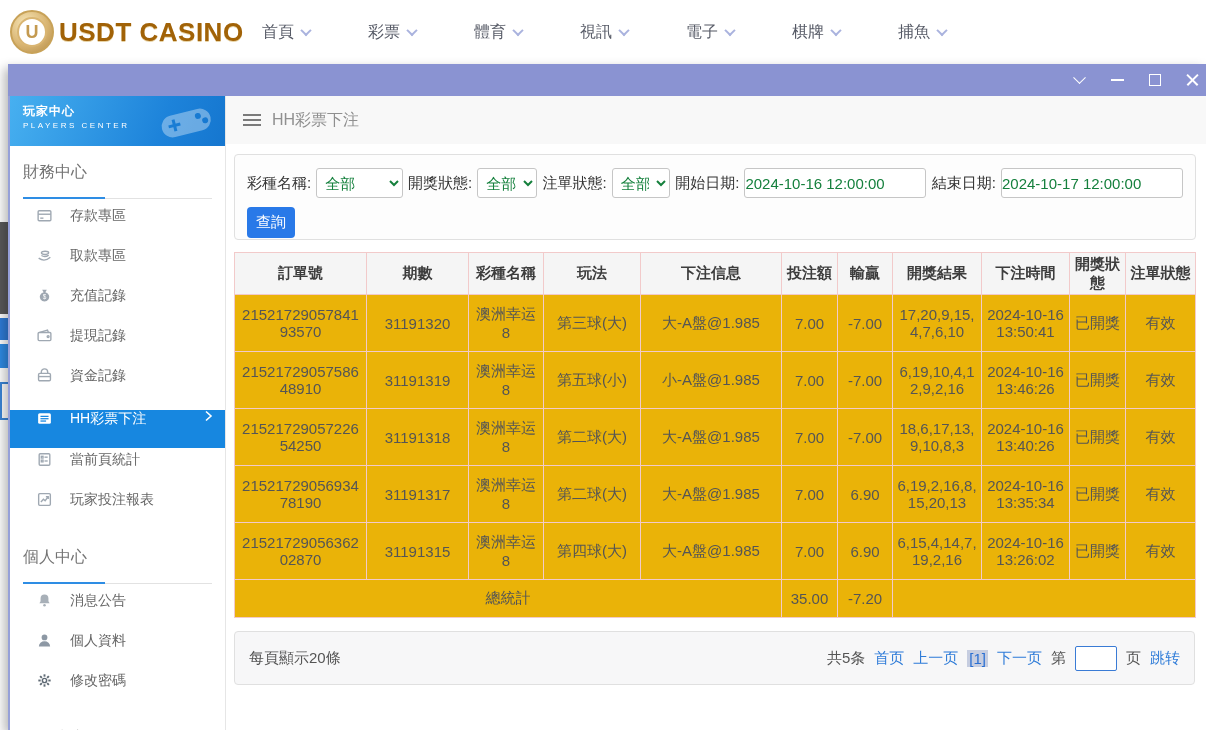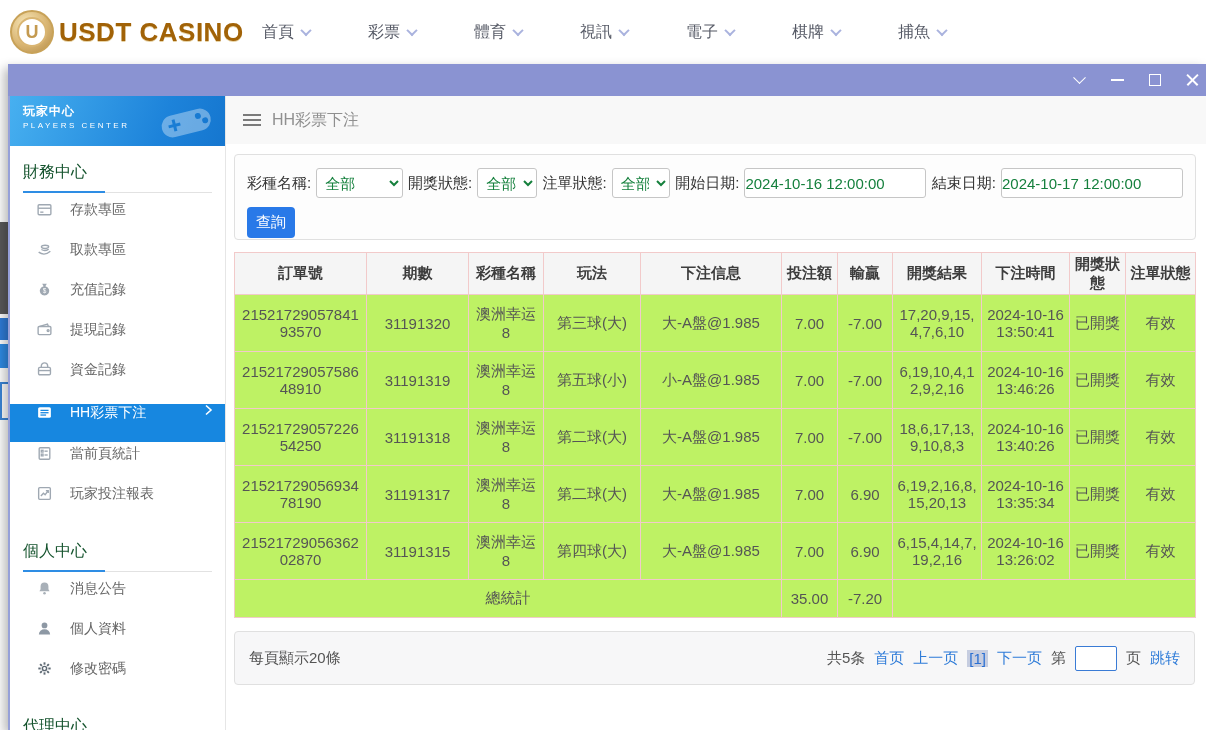--- a/index.html
+++ b/index.html
@@ -31,21 +31,21 @@
   .tb-x1 { transform:rotate(45deg); } .tb-x2 { transform:rotate(-45deg); }
 
   .winbody { position:absolute; top:32px; bottom:0; left:0; right:0; display:flex; background:#fff; border-left:2px solid #96a0d8; }
 
   
   .sidebar { width:216px; flex-shrink:0; background:#fff; border-right:1px solid #e6e6e6; overflow:hidden; }
   .side-head { height:50px; background:linear-gradient(110deg,#47b0f0 0%, #1d83da 70%, #1576cf 100%); color:#fff; padding:7px 0 0 13px; position:relative; overflow:hidden; }
   .side-head h1 { font-size:12px; font-weight:600; letter-spacing:1px; }
   .side-head .sub { font-size:8px; letter-spacing:2.5px; margin-top:1px; }
   .pad-ico { position:absolute; right:8px; top:6px; opacity:.35; }
-  .side-section-title { margin:16px 13px 0 13px; color:#14532d; font-size:16px; padding-bottom:9px; border-bottom:1px solid #e2e2e2; position:relative; }
+  .side-section-title { margin:16px 13px 0 13px; color:#737373; font-size:16px; padding-bottom:15px; border-bottom:1px solid #e2e2e2; position:relative; }
   .side-section-title::after { content:""; position:absolute; left:0; bottom:-1px; width:82px; height:2px; background:#2e8de4; }
   .side-list { margin-top:8px; }
   .side-item { height:40px; display:flex; align-items:flex-start; padding:0 12px 0 26px; gap:17px; color:#666; font-size:14px; cursor:pointer; }
   .side-item .lbl { flex:1; }
   .side-item.active { background:#1787e0; color:#fff; padding-left:26px; height:38px; margin:3px 0; }
   .icn { width:17px; height:17px; flex-shrink:0; display:flex; align-items:center; justify-content:center; }
 
   
   .main { flex:1; background:#fff; overflow:hidden; }
   .main-header { height:48px; background:#f8f8f8; display:flex; align-items:center; padding-left:17px; gap:11px; }
@@ -56,21 +56,21 @@
 
   .filter-card { border:1px solid #e0e0e0; border-radius:4px; background:#fdfdfd; padding:13px 12px 10px 12px; height:86px; }
   .filter-row { display:flex; align-items:center; font-size:15px; color:#333; }
   .f-label { margin-right:5px; white-space:nowrap; }
   .f-gap { width:10px; }
   select, .date-input { height:30px; border:1px solid #c6c6c6; border-radius:3px; background:#fff; font-size:15px; color:#15803d; padding:0 4px; font-family:Liberation Sans, sans-serif; }
   .sel-lottery { width:150px; } .sel-draw { width:72px; } .sel-order { width:58px; }
   .date-input { width:182px; padding:0 0; }
   .btn-search { margin-top:9px; background:#2979e8; color:#fff; border:none; border-radius:4px; width:48px; height:31px; font-size:15px; cursor:pointer; font-family:inherit; }
 
-  table.data-table { width:961px; border-collapse:collapse; table-layout:fixed; margin-top:12px; background:#bef264; }
+  table.data-table { width:961px; border-collapse:collapse; table-layout:fixed; margin-top:12px; background:#eab308; }
   .data-table th, .data-table td { border:1px solid #f2caca; text-align:center; vertical-align:middle; }
   .data-table th { background:#f5f5f5; height:42px; font-size:15px; color:#3d3d3d; font-weight:bold; padding:0 1px; }
   .data-table td { font-size:15px; color:#555; padding:2px 3px; word-break:break-all; }
   tr.data-row { height:57px; }
   tr.summary-row td { height:38px; }
 
   .pager-card { margin-top:13px; height:54px; border:1px solid #e0e0e0; border-radius:4px; background:#f7f7f8; display:flex; align-items:center; justify-content:space-between; padding:0 14px; font-size:15px; color:#555; width:961px; }
   .pager-right { display:flex; align-items:center; gap:9px; font-size:15px; }
   .plink { color:#2f7cd8; text-decoration:none; cursor:pointer; }
   .pcurrent { background:#c6cde0; color:#2a6fd2; padding:0 2px; }

